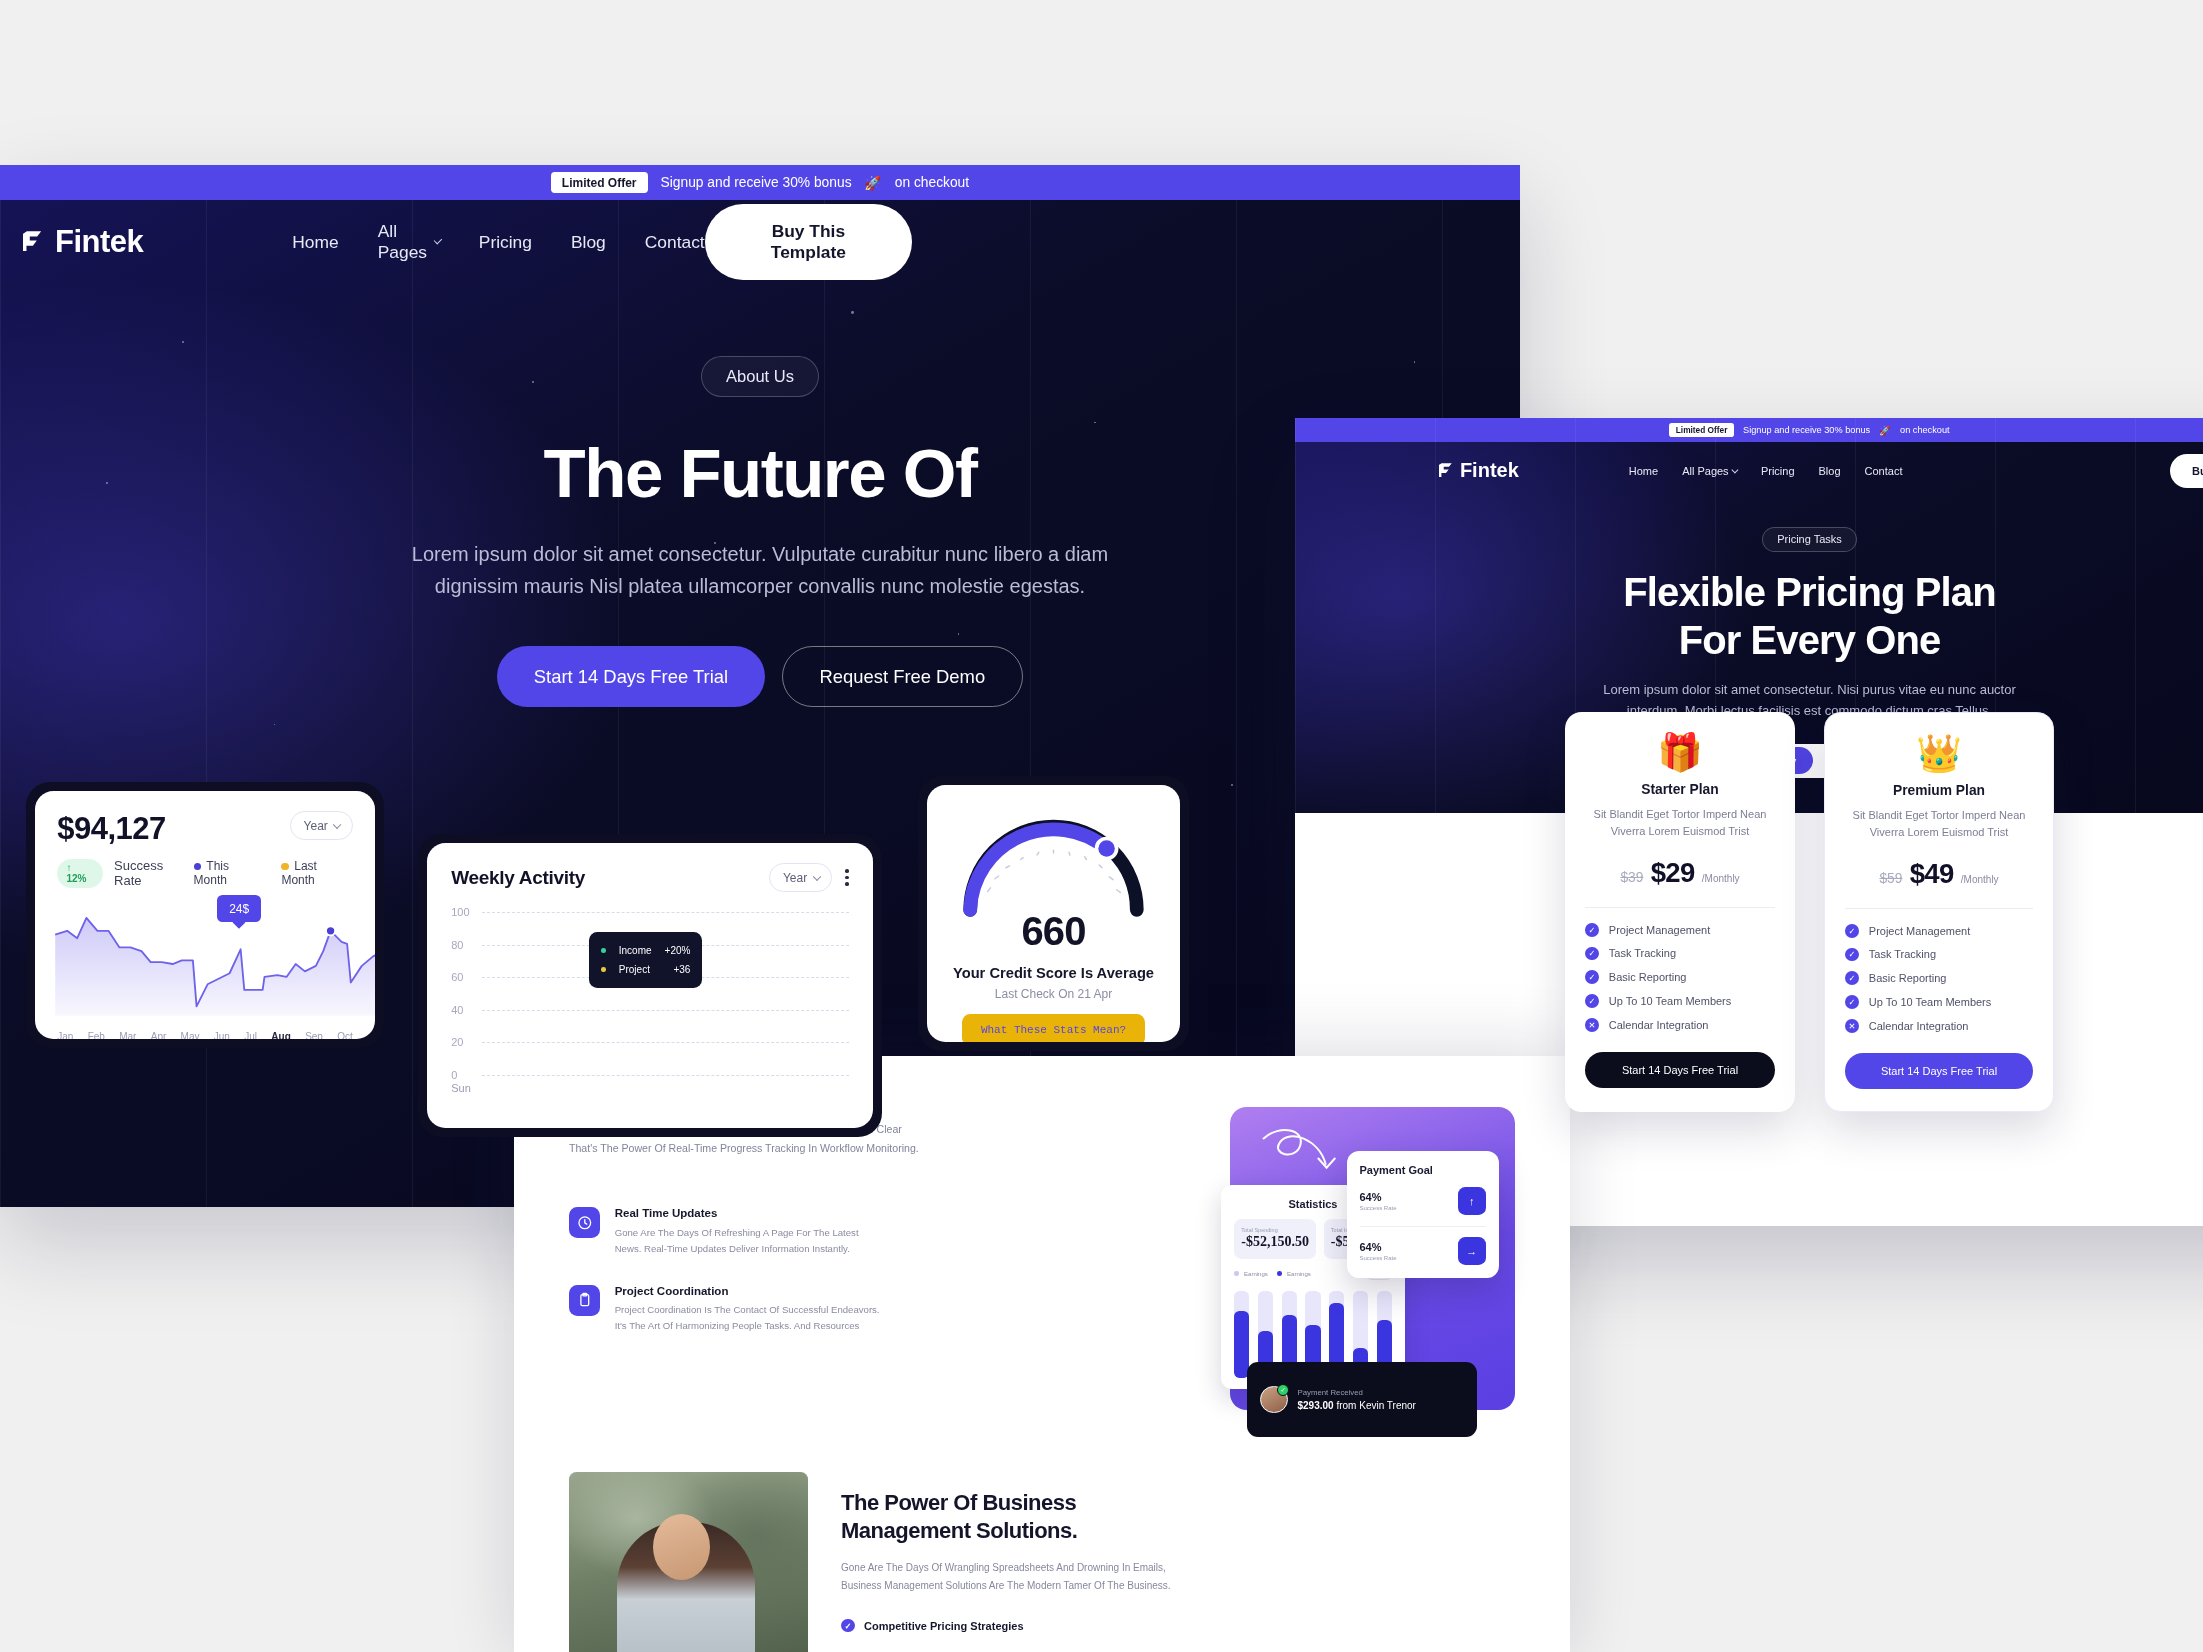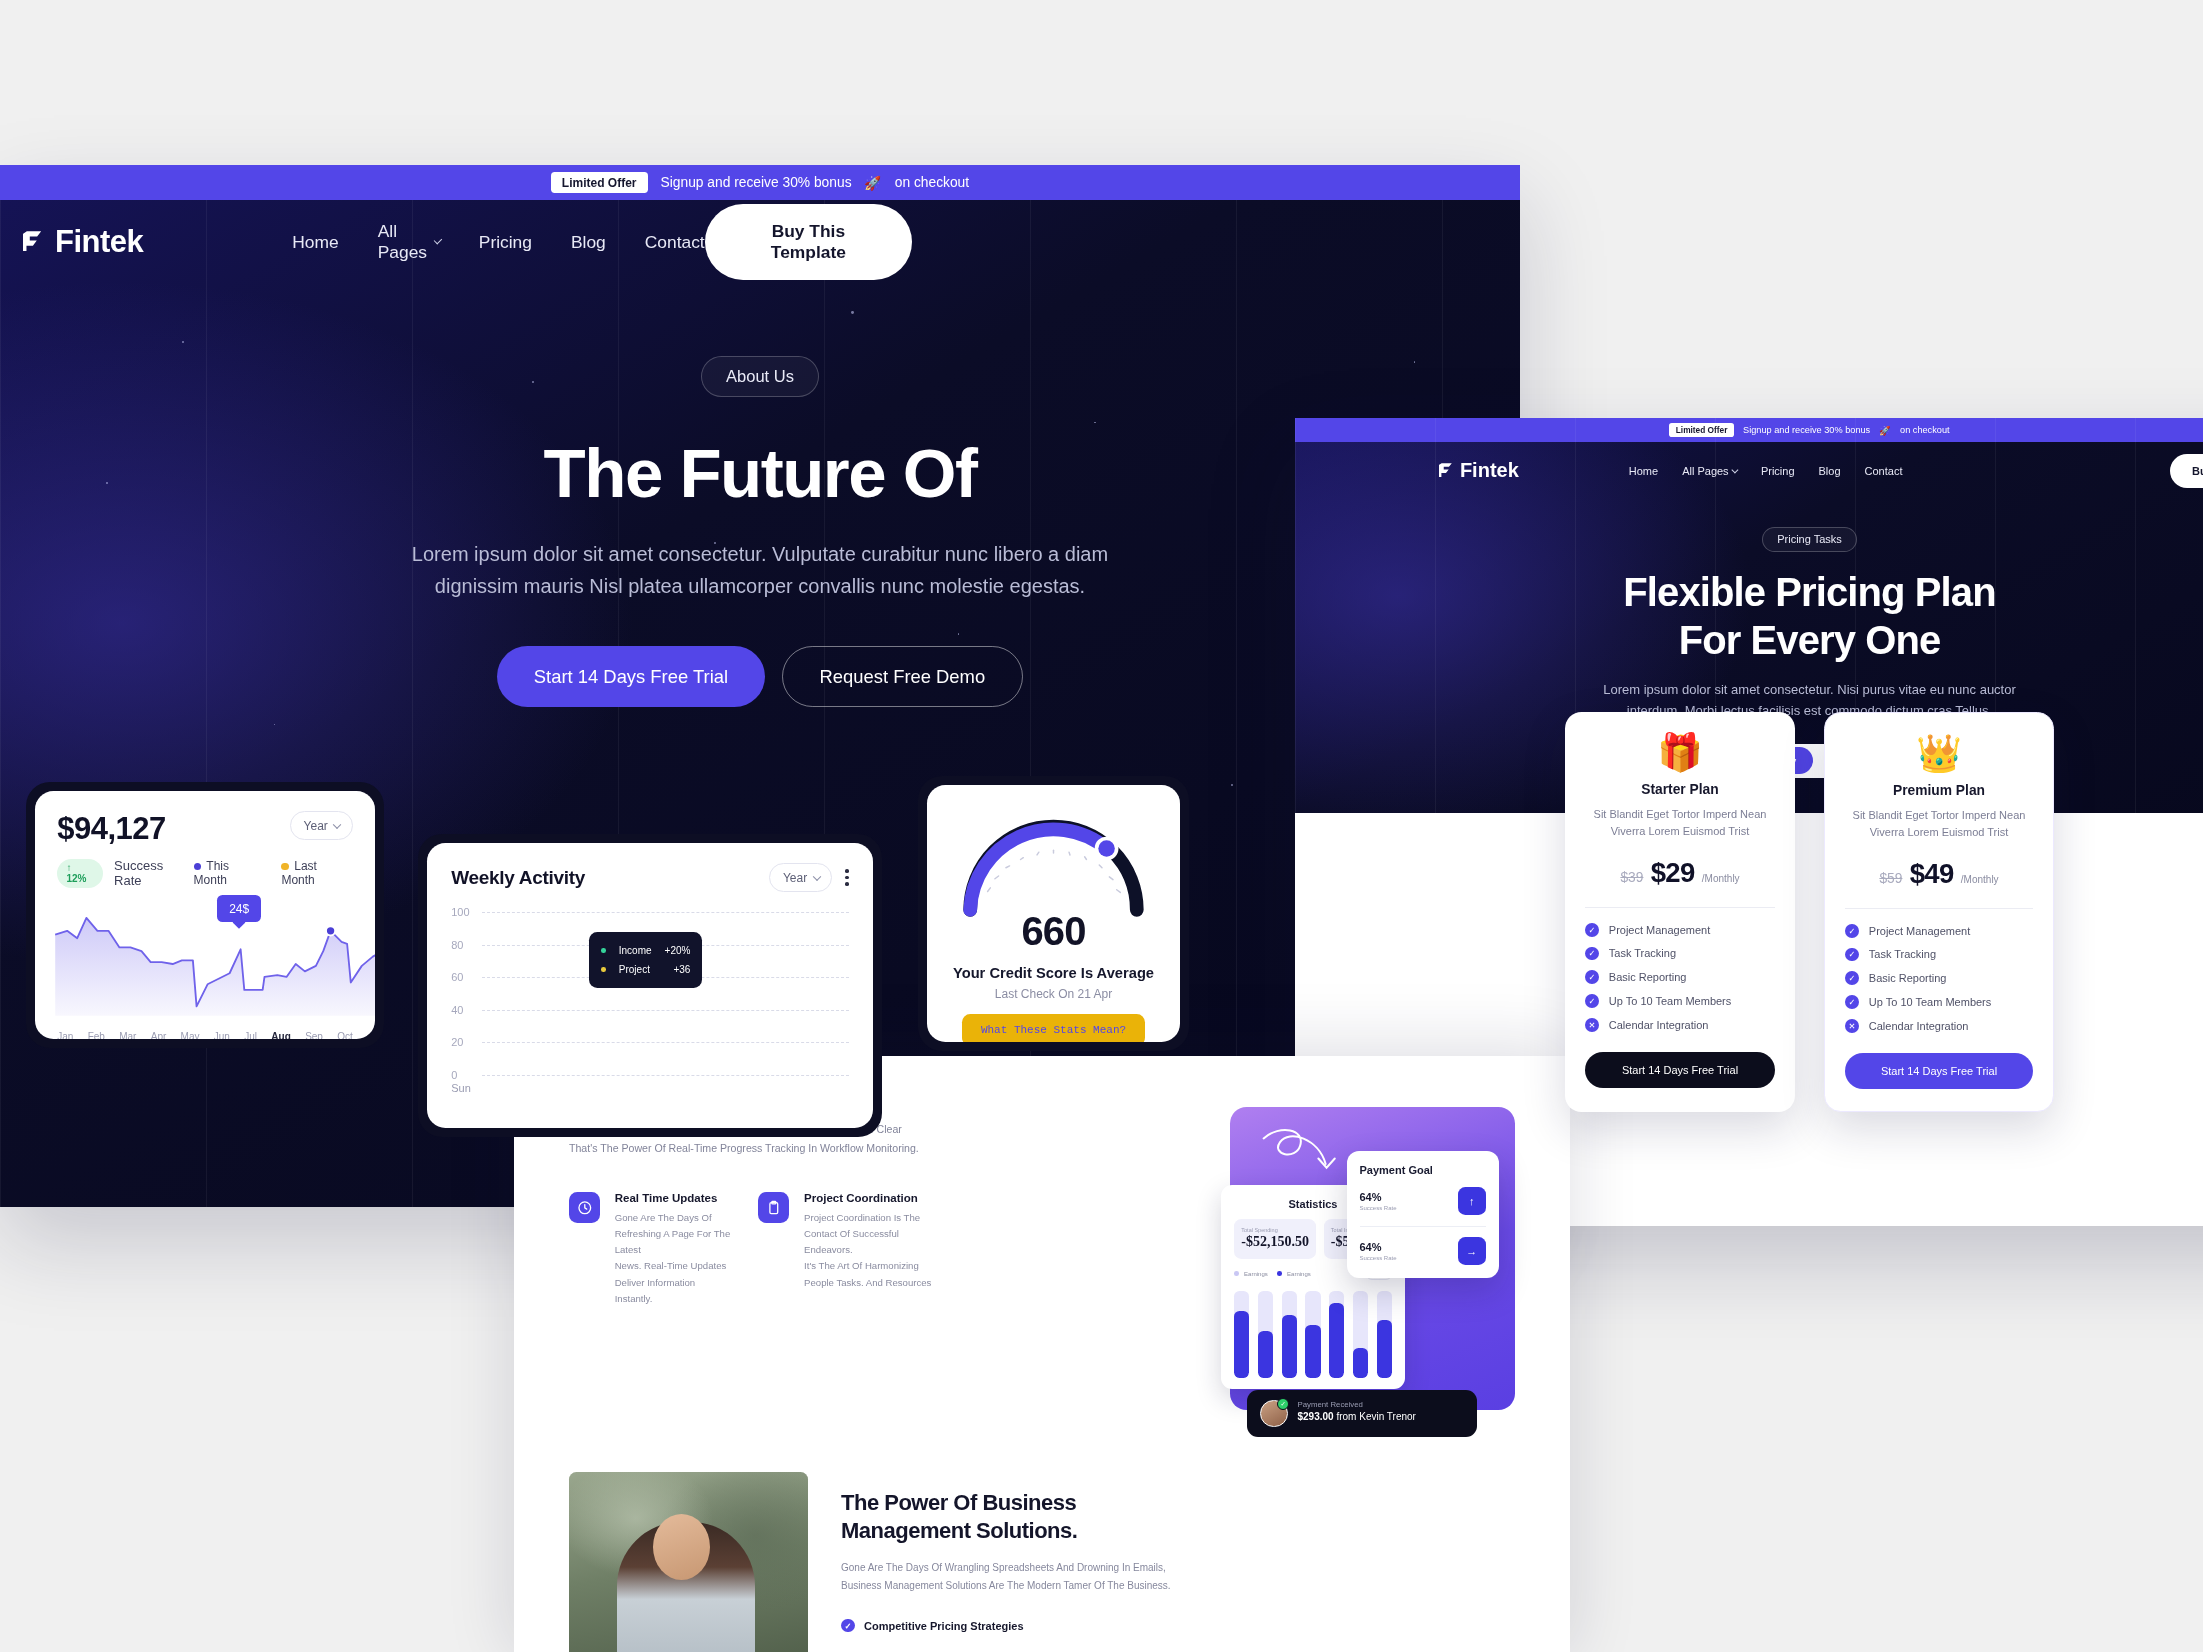--- a/index.html
+++ b/index.html
@@ -208,21 +208,21 @@
 
   
   #features-panel{
     left:514px; top:1056px; width:1056px; height:606px; background:#fff;
     box-shadow:0 -9.2px 64px rgba(20,20,60,.14);
   }
   .feat-sec{display:flex; padding:51px 55px 0; gap:37px;}
   .feat-left{width:363px;}
   .f-h2{font-size:24px;line-height:1.28;font-weight:700;color:#14152a;letter-spacing:-0.5px;}
   .f-p{margin-top:13px;font-size:10.6px;color:#82849a;line-height:1.75;}
-  .f-items{margin-top:35px;display:flex;flex-direction:row;gap:27.5px;}
+  .f-items{margin-top:50px;display:flex;flex-direction:column;gap:27.5px;}
   .f-item{display:flex;gap:14.7px;}
   .f-ico{width:31px;height:31px;flex:none;border-radius:8.3px;background:#5346e8;display:flex;align-items:center;justify-content:center;}
   .f-ico svg{width:15.6px;height:15.6px;}
   .f-t{font-size:11.5px;font-weight:700;color:#16172c;}
   .f-d{margin-top:5.5px;font-size:9.6px;color:#8a8ca0;line-height:1.7;}
 
   .mock{position:relative;width:294px;height:321px;flex:none;margin-left:auto;}
   .mock-bg{position:absolute;right:0;top:0;width:285px;height:303px;border-radius:16.5px;
     background:linear-gradient(160deg,#b07ff0 0%,#6a4ae6 55%,#5a3fe2 100%);}
   .swirl{position:absolute;left:35px;top:14.7px;}
@@ -241,21 +241,21 @@
   .mock-goal{position:absolute;right:16.5px;top:44px;width:152px;background:#fff;border-radius:12px;
     box-shadow:0 13px 33px rgba(20,20,60,.2);padding:13px;}
   .mg-title{font-size:11px;font-weight:700;color:#181a30;}
   .mg-row{display:flex;align-items:center;margin-top:11px;}
   .mg-row .pct{font-size:11px;font-weight:700;color:#14152a;}
   .mg-row .sr{font-size:6px;color:#9a9cb2;margin-top:1.8px;}
   .mg-btn{margin-left:auto;width:27.5px;height:27.5px;border-radius:7.3px;background:#3b35e0;color:#fff;
     display:flex;align-items:center;justify-content:center;font-size:11px;}
   .mg-sep{height:0.9px;background:#eceef5;margin-top:11px;}
   .mock-toast{position:absolute;left:26px;bottom:-9.2px;width:230px;background:#0c0d1c;border-radius:11px;
-    padding:10px 13px;display:flex;align-items:flex-start;gap:10px;}
+    padding:24px 13px;display:flex;align-items:center;gap:10px;}
   .avatar{width:27.5px;height:27.5px;border-radius:50%;background:linear-gradient(150deg,#caa184,#8e6047);position:relative;flex:none;border:1.8px solid #fff;}
   .avatar .chk{position:absolute;right:-2.8px;top:-2.8px;width:12px;height:12px;border-radius:50%;background:#2ed06a;
     border:1.8px solid #0c0d1c;display:flex;align-items:center;justify-content:center;color:#fff;font-size:6.4px;}
   .toast-k{font-size:7.8px;color:#9a9cb2;}
   .toast-v{font-size:10px;color:#fff;margin-top:2.8px;}
   .toast-v b{font-weight:700;}
 
   .feat-sec2{display:flex;padding:44px 55px 0;gap:33px;}
   .photo{width:239px;height:211px;border-radius:7.3px;flex:none;position:relative;overflow:hidden;
     background:linear-gradient(170deg,#9aa78e 0%,#6f7f66 45%,#4c5a46 100%);}

